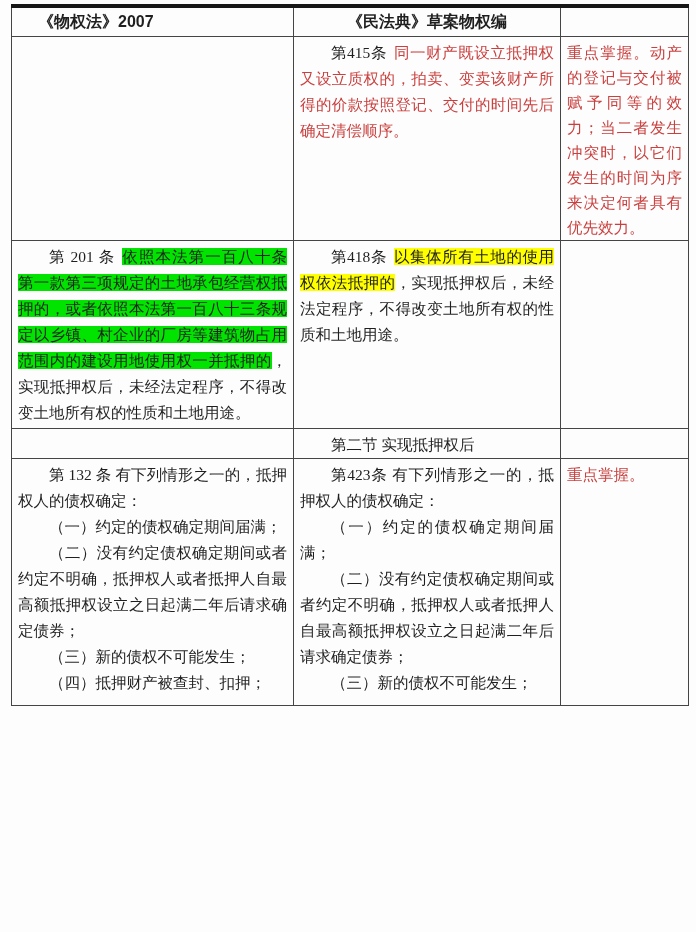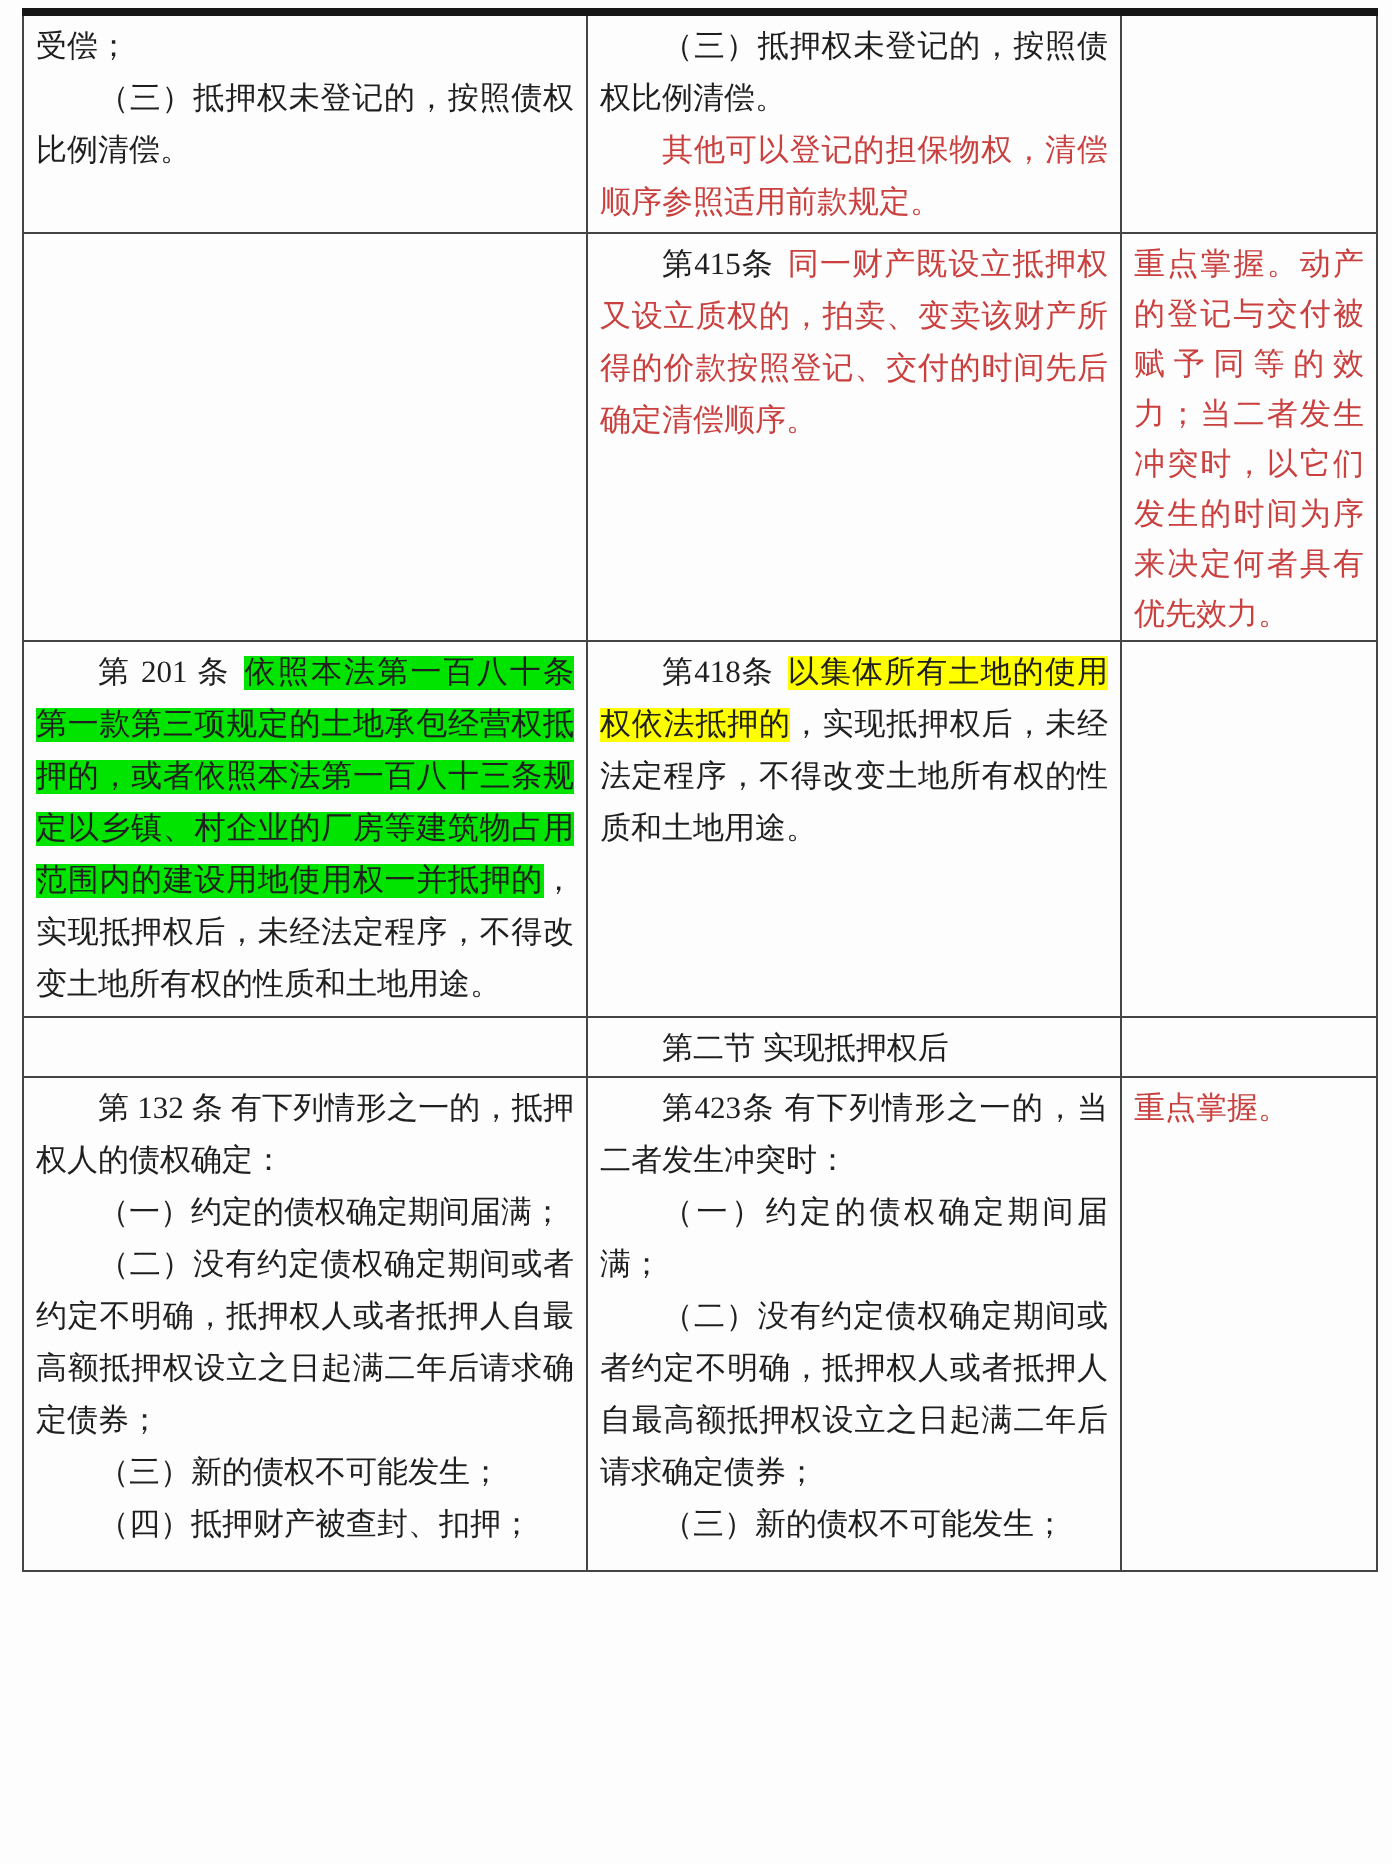--- a/index.html
+++ b/index.html
@@ -76,32 +76,26 @@
 <body>
 
 <table class="law-table">
   <colgroup>
       <col class="c-left">
       <col class="c-mid">
       <col class="c-note">
     </colgroup>
 
   <tbody>
+      <tr class="r-head">
+    <th class="h-left">《物权法》2007</th>
+    <th class="h-mid">《民法典》草案物权编</th>
+    <th class="h-note"></th>
+  </tr>
 
-  <tr class="r1">
-    <td>
-      <p class="para no-indent">受偿；</p>
-      <p class="para">（三）抵押权未登记的，按照债权比例清偿。</p>
-    </td>
-    <td>
-      <p class="para">（三）抵押权未登记的，按照债权比例清偿。</p>
-      <p class="para red">其他可以登记的担保物权，清偿顺序参照适用前款规定。</p>
-    </td>
-    <td class="note-cell"></td>
-  </tr>
 
   <tr class="r2">
     <td></td>
     <td>
       <p class="para"><span class="black article-no">第415条</span><span class="red">同一财产既设立抵押权又设立质权的，拍卖、变卖该财产所得的价款按照登记、交付的时间先后确定清偿顺序。</span></p>
     </td>
     <td class="note-cell">
       <p class="para">重点掌握。动产的登记与交付被赋予同等的效力；当二者发生冲突时，以它们发生的时间为序来决定何者具有优先效力。</p>
     </td>
   </tr>
@@ -127,21 +121,21 @@
 
   <tr class="r6">
     <td>
       <p class="para">第 132 条 有下列情形之一的，抵押权人的债权确定：</p>
       <p class="para">（一）约定的债权确定期间届满；</p>
       <p class="para">（二）没有约定债权确定期间或者约定不明确，抵押权人或者抵押人自最高额抵押权设立之日起满二年后请求确定债券；</p>
       <p class="para">（三）新的债权不可能发生；</p>
       <p class="para">（四）抵押财产被查封、扣押；</p>
     </td>
     <td>
-      <p class="para">第423条 有下列情形之一的，当二者发生冲突时：</p>
+      <p class="para">第423条 有下列情形之一的，抵押权人的债权确定：</p>
       <p class="para">（一）约定的债权确定期间届满；</p>
       <p class="para">（二）没有约定债权确定期间或者约定不明确，抵押权人或者抵押人自最高额抵押权设立之日起满二年后请求确定债券；</p>
       <p class="para">（三）新的债权不可能发生；</p>
 
     </td>
     <td class="note-cell">
       <p class="para">重点掌握。</p>
     </td>
   </tr>
 </tbody>

